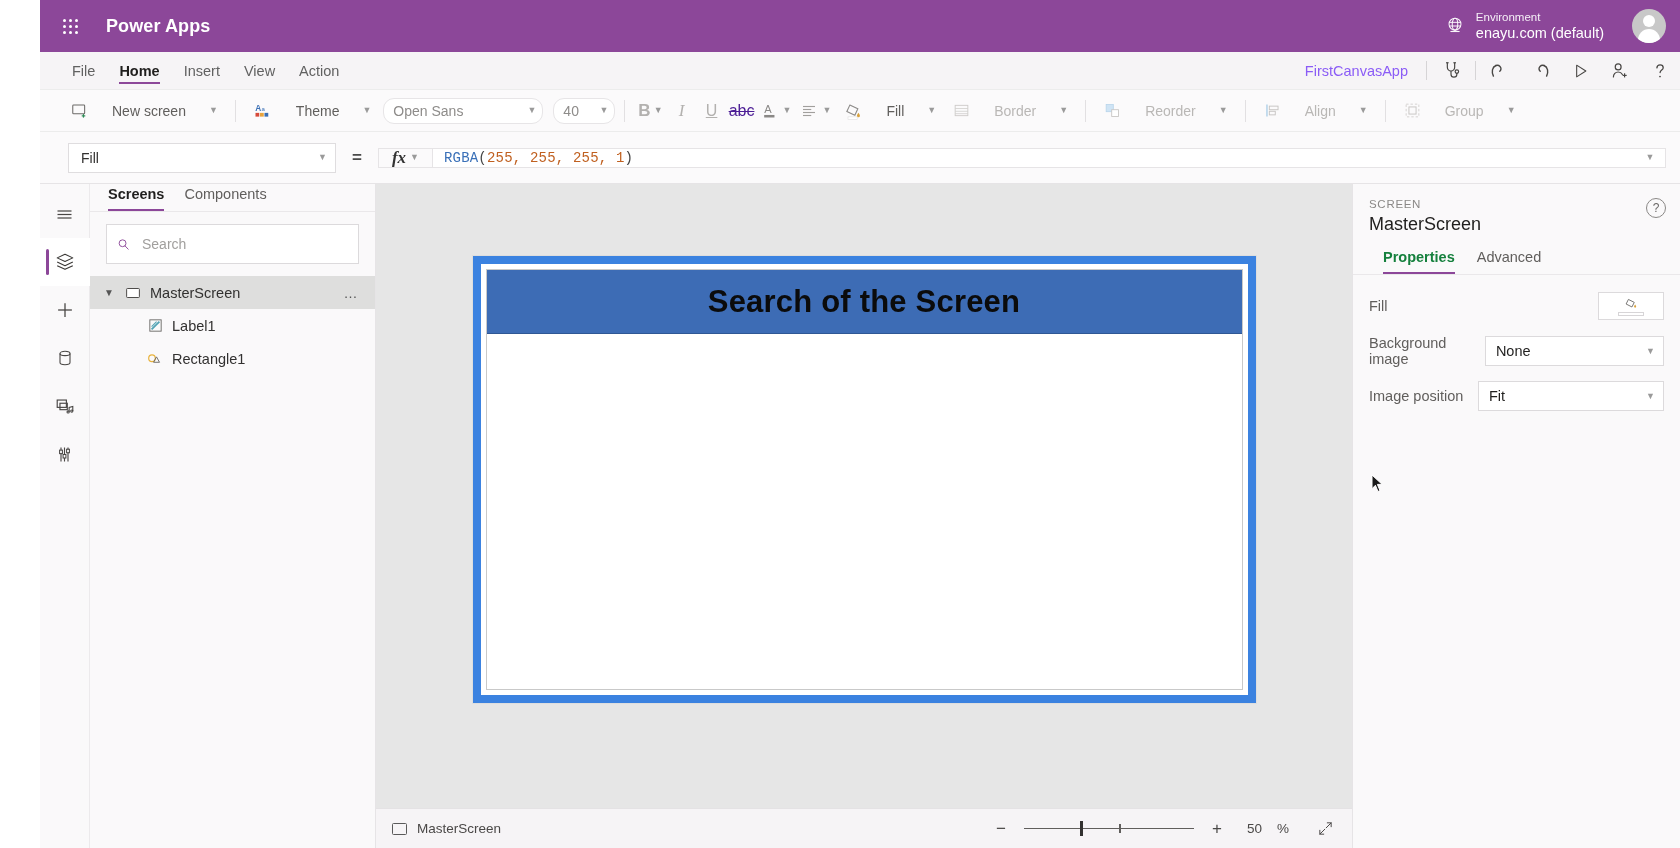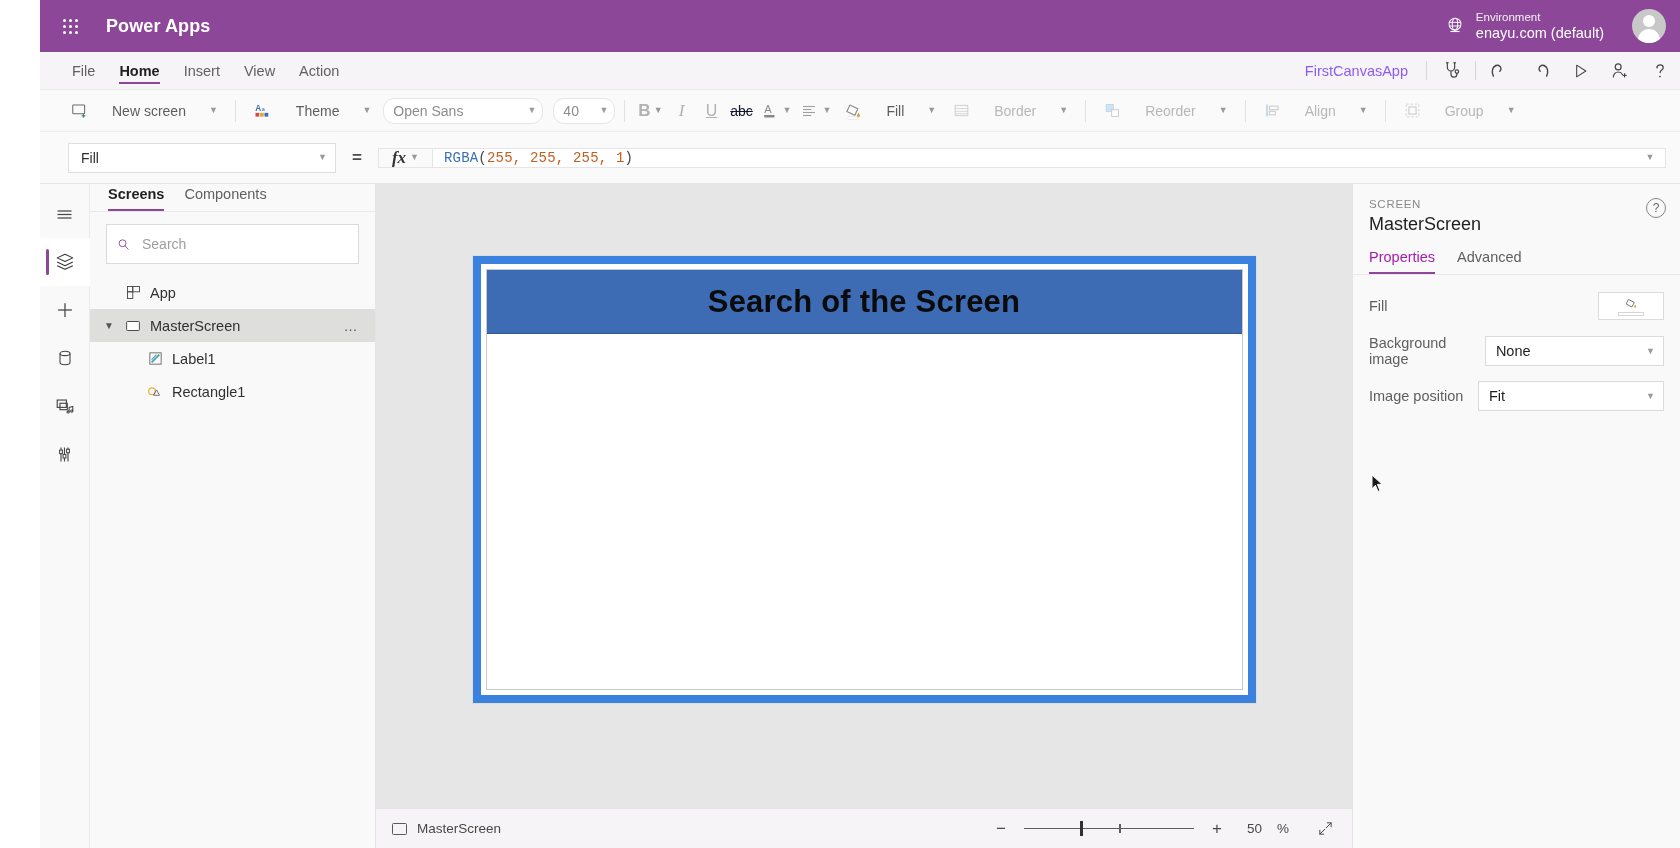--- a/index.html
+++ b/index.html
@@ -125,21 +125,21 @@
   .rb-select.font { width: 160px; margin-left: 4px; }
   .rb-select.size { width: 62px; margin-left: 10px; }
   .rb-iconbtn {
     width: 30px; height: 28px; display: flex; align-items: center;
     justify-content: center; cursor: pointer; border-radius: 2px;
     color: #a19f9d;
   }
   .fmt-b { font-weight: bold; font-size: 17px; color: #b3b1af; }
   .fmt-i { font-style: italic; font-size: 17px; color: #b3b1af; font-family: "Liberation Serif", serif; }
   .fmt-u { font-size: 16px; color: #b3b1af; text-decoration: underline; }
-  .fmt-s { font-size: 14px; color: #0f172a; text-decoration: line-through; }
+  .fmt-s { font-size: 16px; color: #4c1d95; text-decoration: line-through; }
   .withcaret { display: flex; align-items: center; gap: 3px; cursor: pointer; padding: 3px 4px; border-radius: 2px; }
 
   
   .formulabar {
     height: 52px; flex: 0 0 52px;
     background: #fbfafb;
     display: flex; align-items: center;
     padding: 0 14px 0 28px;
     border-bottom: 1px solid #e6e4e6;
   }
@@ -347,21 +347,21 @@
     cursor: pointer;
   }
   .pp-tabs {
     display: flex; gap: 22px; padding: 14px 18px 0 16px;
     border-bottom: 1px solid #eae8ea;
   }
   .pp-tab {
     font-size: 14.5px; color: #605e5c; padding-bottom: 9px;
     cursor: pointer; position: relative;
   }
-  .pp-tab.active { color: #a21caf; font-weight: normal; }
+  .pp-tab.active { color: #15803d; font-weight: bold; margin-left: 14px; }
   .pp-tab.active:after {
     content: ""; position: absolute; left: 0; right: 0; bottom: 0;
     height: 2.5px; background: #8c4799;
   }
   .pp-rows { padding: 16px 16px 0 16px; }
   .pp-row {
     display: flex; align-items: center; justify-content: space-between;
     margin-bottom: 14px; min-height: 30px;
   }
   .pp-label { font-size: 14.5px; color: #605e5c; }
@@ -687,31 +687,20 @@
           <svg width="15" height="15" viewBox="0 0 24 24">
             <circle cx="10.5" cy="10" r="5.5" fill="none" stroke="#8c4799" stroke-width="1.5"></circle>
             <line x1="14.4" y1="14.2" x2="19.5" y2="19.5" stroke="#8c4799" stroke-width="1.5" stroke-linecap="round"></line>
           </svg>
           <input type="text" placeholder="Search" style="">
         </div>
       </div>
 
       <div class="tree">
 
-        <div class="tree-row ind-0">
-          <div class="tree-chev"></div>
-          <div class="tree-icon">
-            <svg width="17" height="17" viewBox="0 0 24 24">
-              <rect x="3.5" y="3.5" width="7.5" height="7.5" fill="none" stroke="#4a4846" stroke-width="1.3"></rect>
-              <rect x="11" y="3.5" width="9.5" height="7.5" fill="none" stroke="#4a4846" stroke-width="1.3"></rect>
-              <rect x="3.5" y="11" width="7.5" height="9.5" fill="none" stroke="#4a4846" stroke-width="1.3"></rect>
-            </svg>
-          </div>
-          <div class="tree-label">App</div>
-        </div>
 
         <div class="tree-row ind-1 selected">
           <div class="tree-chev">▼</div>
           <div class="tree-icon">
             <svg width="18" height="18" viewBox="0 0 24 24">
               <rect x="3.5" y="6" width="17" height="12" rx="1" fill="#ffffff" stroke="#4a4846" stroke-width="1.3"></rect>
             </svg>
           </div>
           <div class="tree-label">MasterScreen</div>
           <div class="tree-more">…</div>

